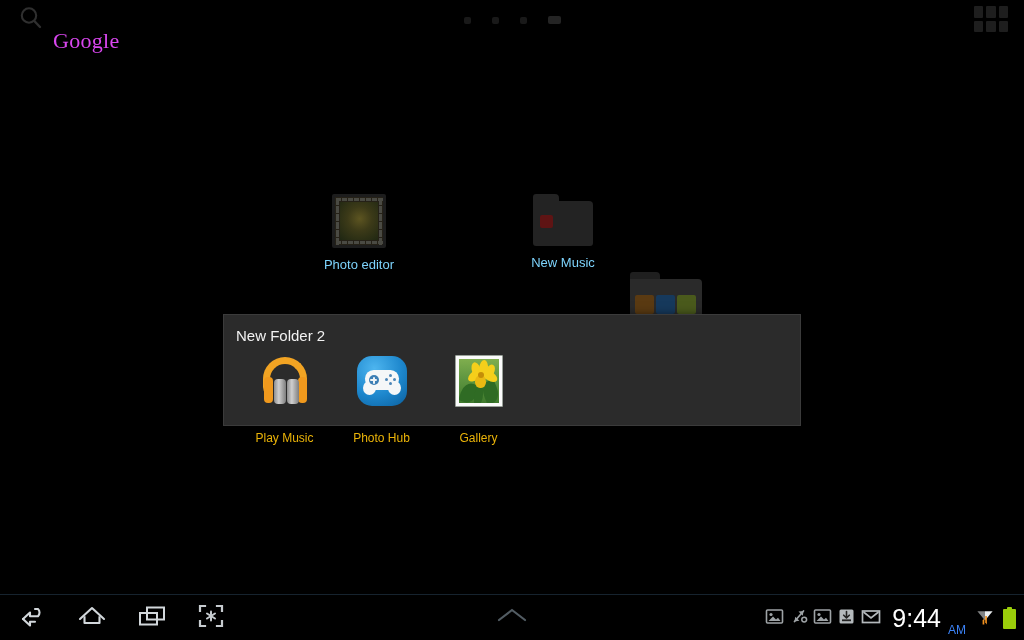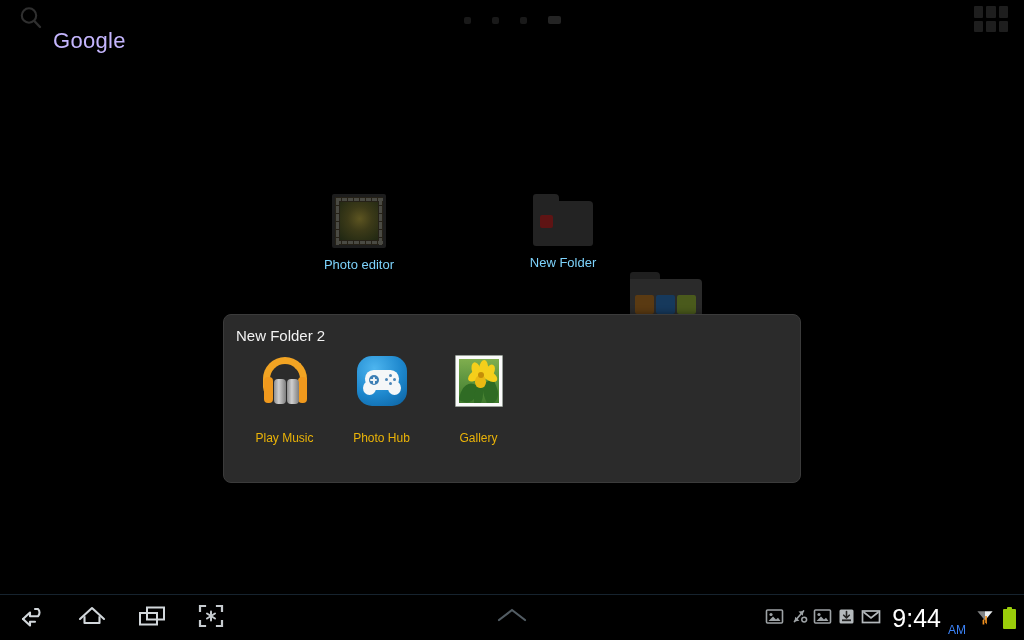--- a/index.html
+++ b/index.html
@@ -14,22 +14,22 @@
   
   #topbar { position:absolute; left:0; top:0; width:1024px; height:40px; }
 
   #search-widget {
     position:absolute; left:12px; top:4px;
     display:flex; align-items:center; gap:9px;
     height:32px; padding:0 6px;
   }
   #search-widget .mag { display:block; }
   #google-text {
-    font-family:Liberation Sans, sans-serif;
-    font-size:22px; color:#c4b5fd; letter-spacing:.3px;
+    font-family:Liberation Serif, serif;
+    font-size:22px; color:#d946ef; letter-spacing:.3px;
     line-height:1;
     margin-top:41px;
   }
 
   #page-dots {
     position:absolute; left:0; right:0; top:16px;
     display:flex; justify-content:center; align-items:center; gap:21px;
   }
   #page-dots .dot {
     width:7px; height:7px; border-radius:2px; background:#191919;
@@ -95,22 +95,22 @@
   
   #icon-new-folder-2 .folder { width:72px; height:50px; }
   #icon-new-folder-2 .folder .tab { width:30px; height:8px; background:#1f1f1f; }
   #icon-new-folder-2 .folder .body { width:72px; height:43px; top:7px; background:#2a2a2a; }
   #icon-new-folder-2 .mini2 {
     position:absolute; top:16px; width:19px; height:19px; border-radius:2px;
   }
 
   
   #folder-dialog {
-    position:absolute; left:223px; top:314px; width:578px; height:169px;
-    background:#2b2b2b; border:1px solid #3b3b3b; border-radius:8px;
+    position:absolute; left:223px; top:314px; width:578px; height:112px;
+    background:#2b2b2b; border:1px solid #3b3b3b; border-radius:0;
     box-shadow:0 2px 10px rgba(0,0,0,.7);
   }
   #folder-title {
     position:absolute; left:12px; top:12px;
     font-size:15px; color:#f2f2f2;
   }
   #folder-apps {
     position:absolute; left:12px; top:38px;
     display:flex; gap:0;
   }
@@ -311,21 +311,21 @@
     <div class="label">Photo editor</div>
   </div>
 
   <div class="home-icon" id="icon-new-folder">
     <div class="folder dim">
       <div class="tab"></div>
       <div class="body">
         <div class="mini" style="left:7px;background:#5e1414;"></div>
       </div>
     </div>
-    <div class="label">New Folder</div>
+    <div class="label">New Music</div>
   </div>
 
   <div class="home-icon" id="icon-new-folder-2">
     <div class="folder">
       <div class="tab"></div>
       <div class="body">
         <div class="mini2" style="left:5px;background:#5a3a12;"></div>
         <div class="mini2" style="left:26px;background:#16395c;"></div>
         <div class="mini2" style="left:47px;background:#4a5a1c;"></div>
       </div>

